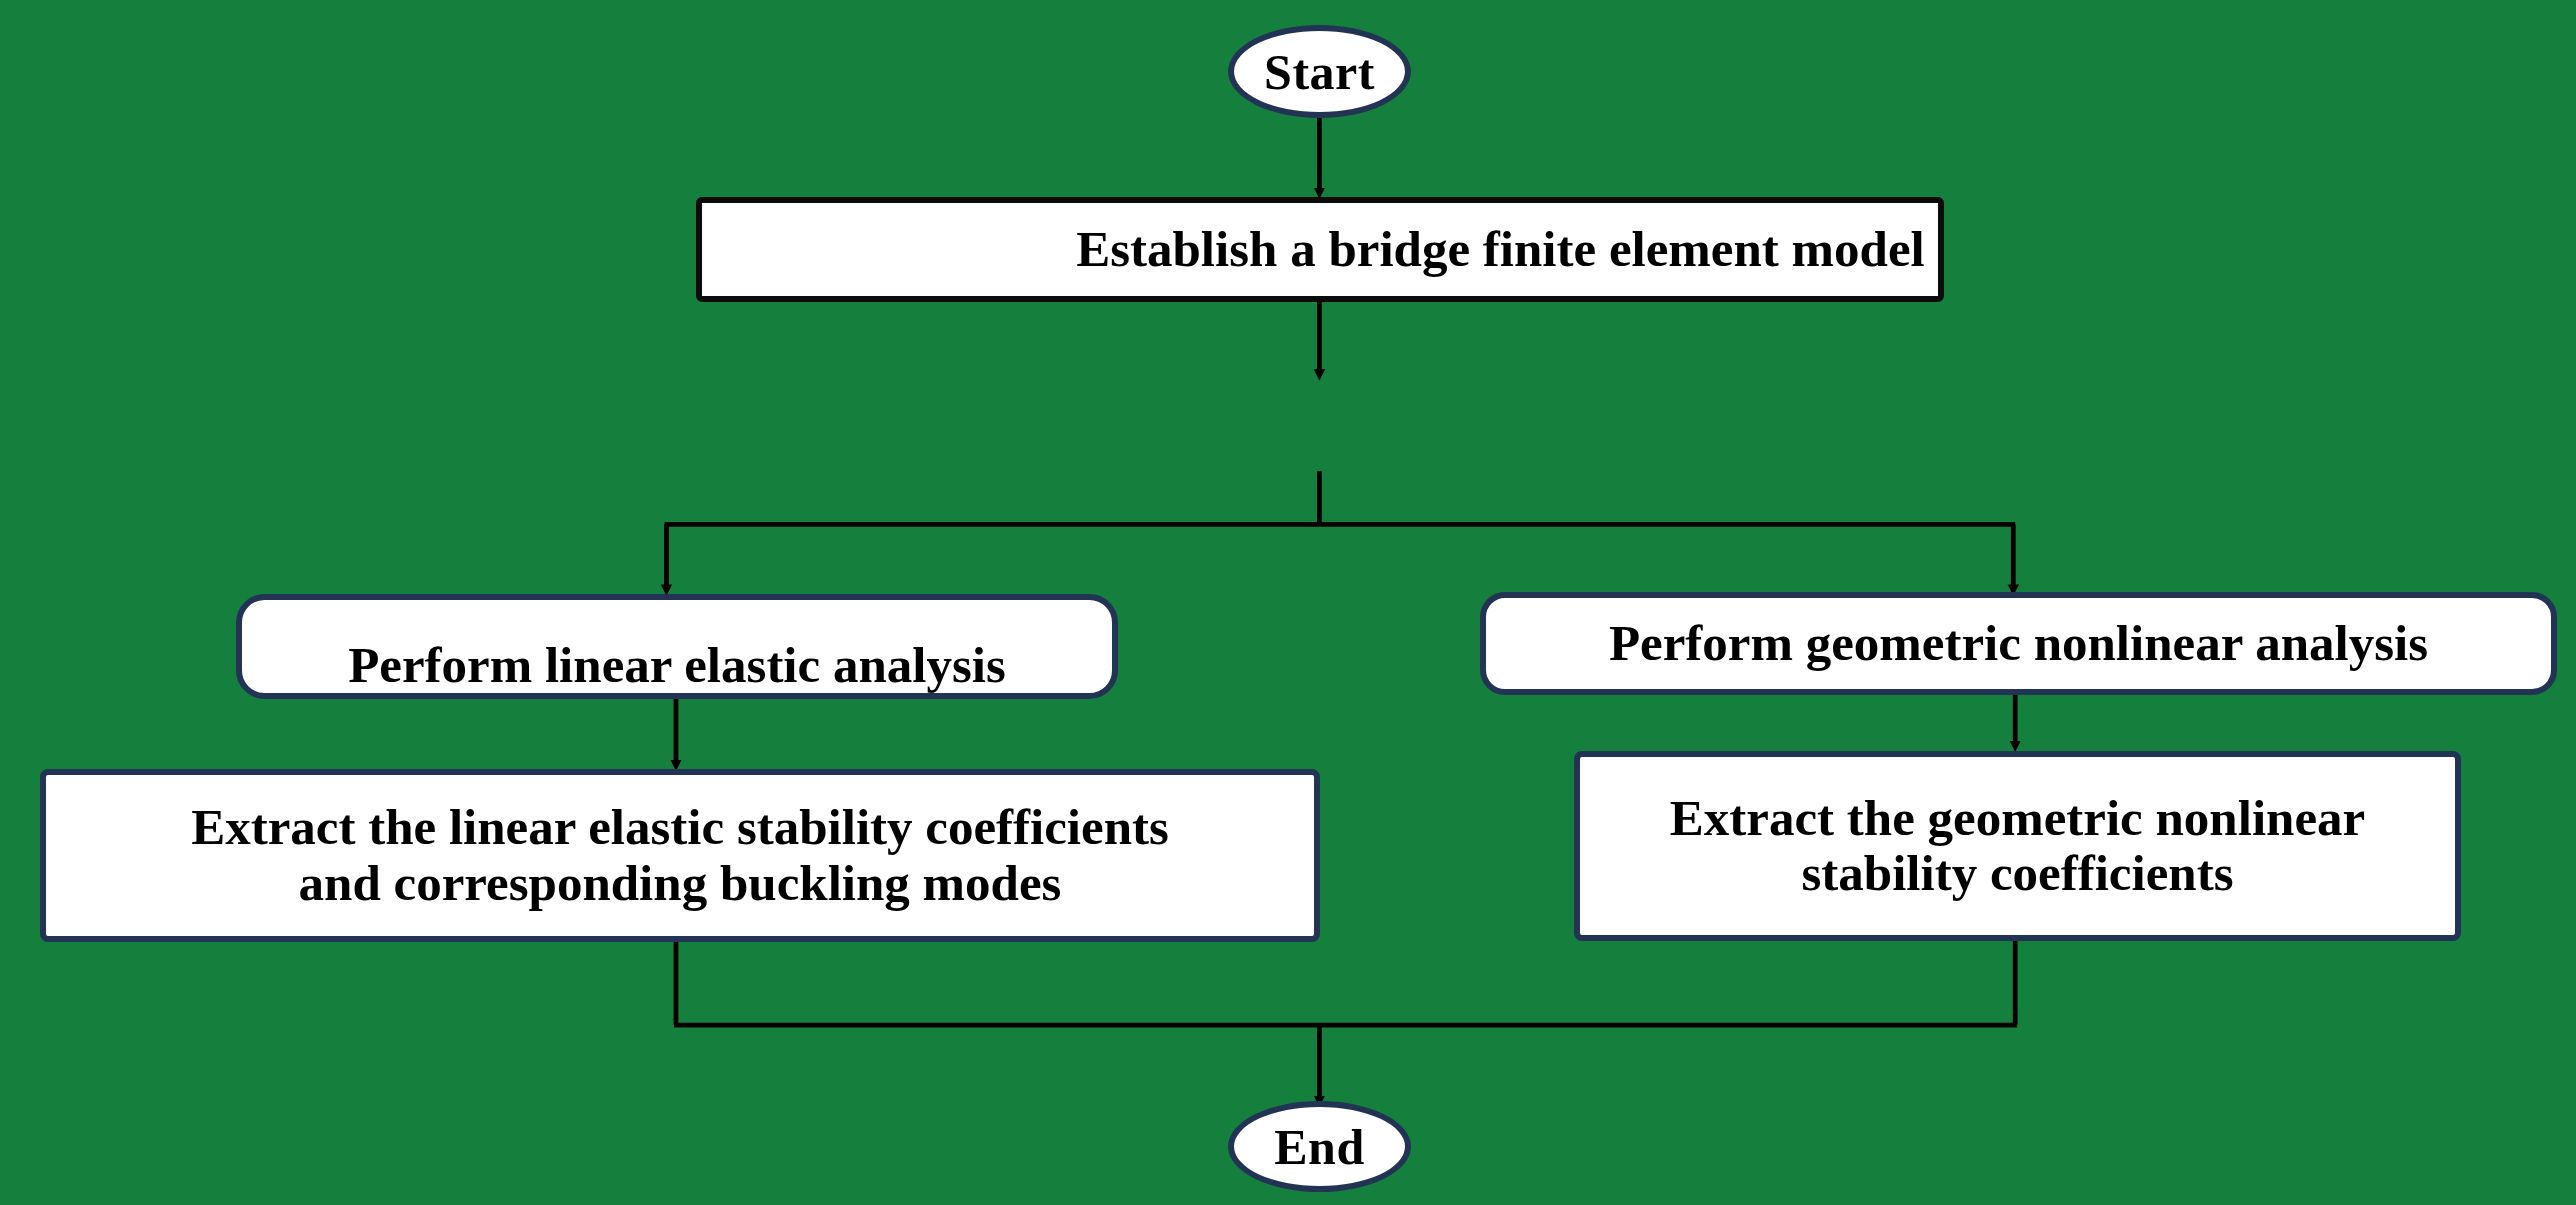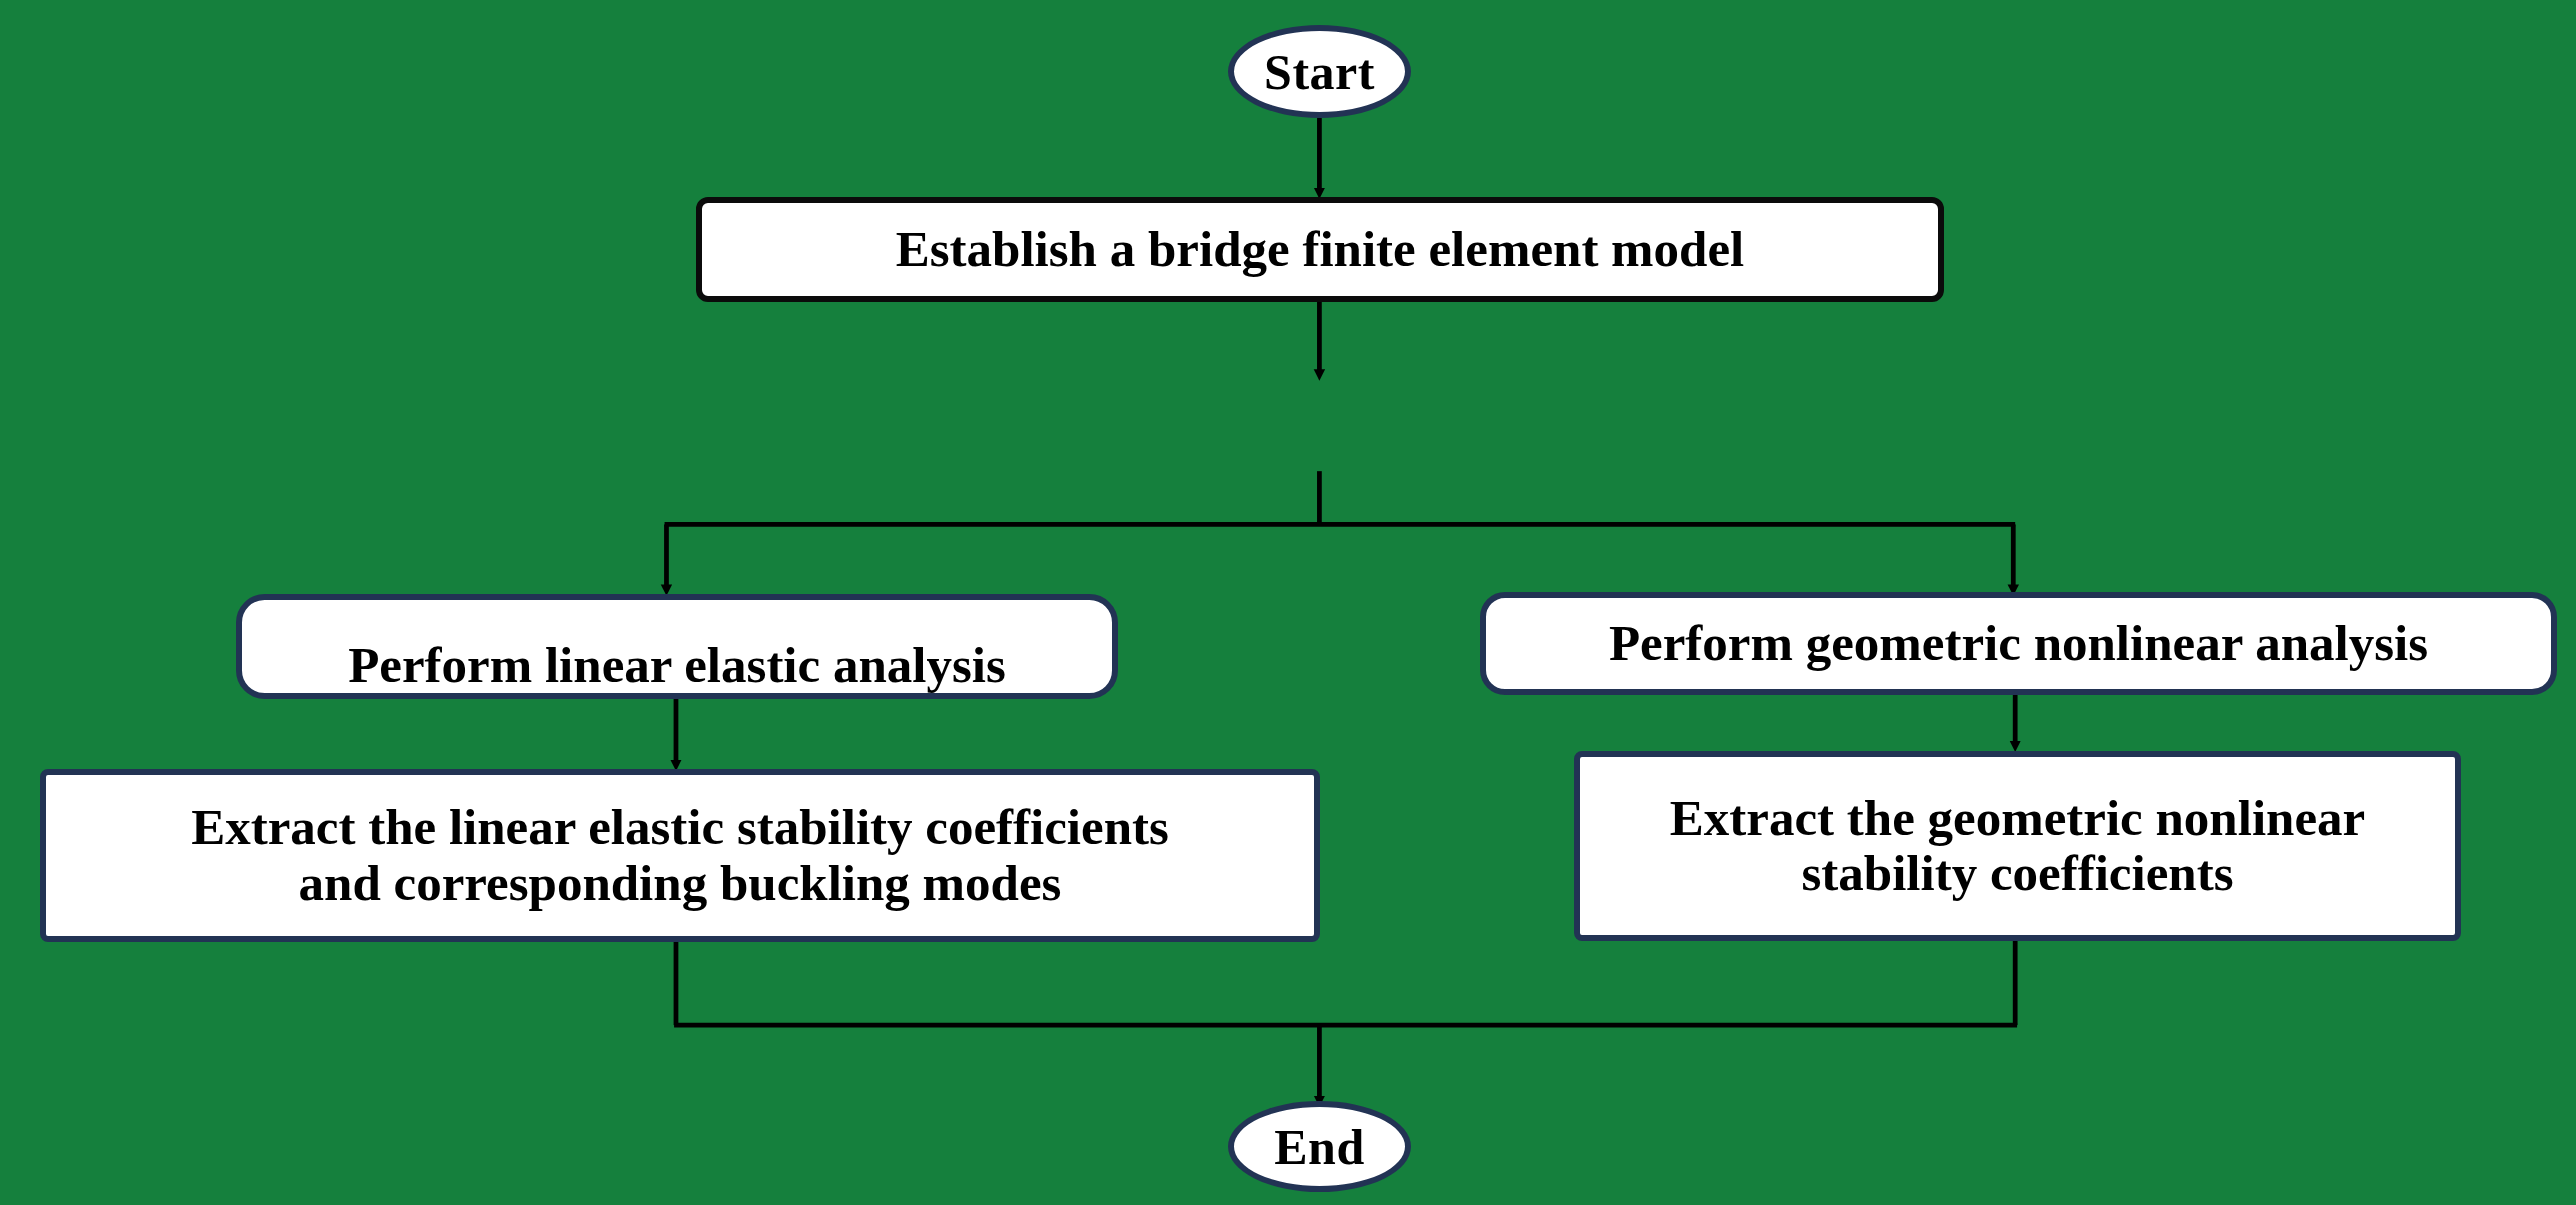--- a/index.html
+++ b/index.html
@@ -38,22 +38,23 @@
     white-space: pre-line;
   }
   .terminator {
     border-radius: 50%;
     border: 6.7px solid #223354;
     font-size: 50px;
     letter-spacing: 0.5px;
   }
   .process-sharp {
     border: 6.7px solid #0b0b0b;
-    border-radius: 12px;
+    border-radius: 6px;
     font-size: 51px;
+    justify-content: flex-end;
   }
   .process-round {
     border: 6.7px solid #223354;
     border-radius: 28.6px;
     font-size: 51px;
   }
   .process-round.tight-radius {
     border-radius: 8px;
   }
   .node-label {

